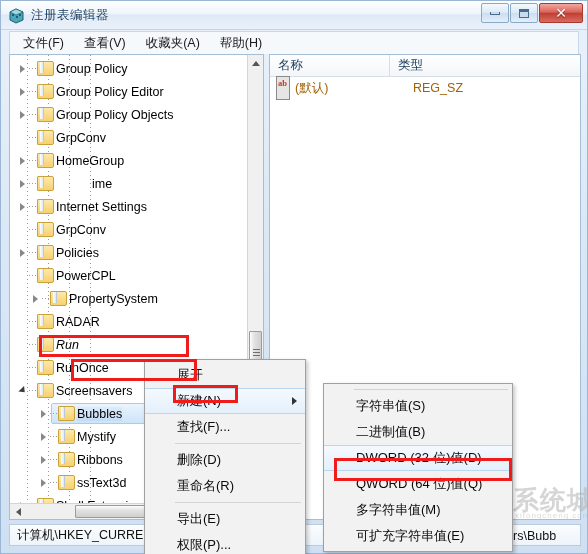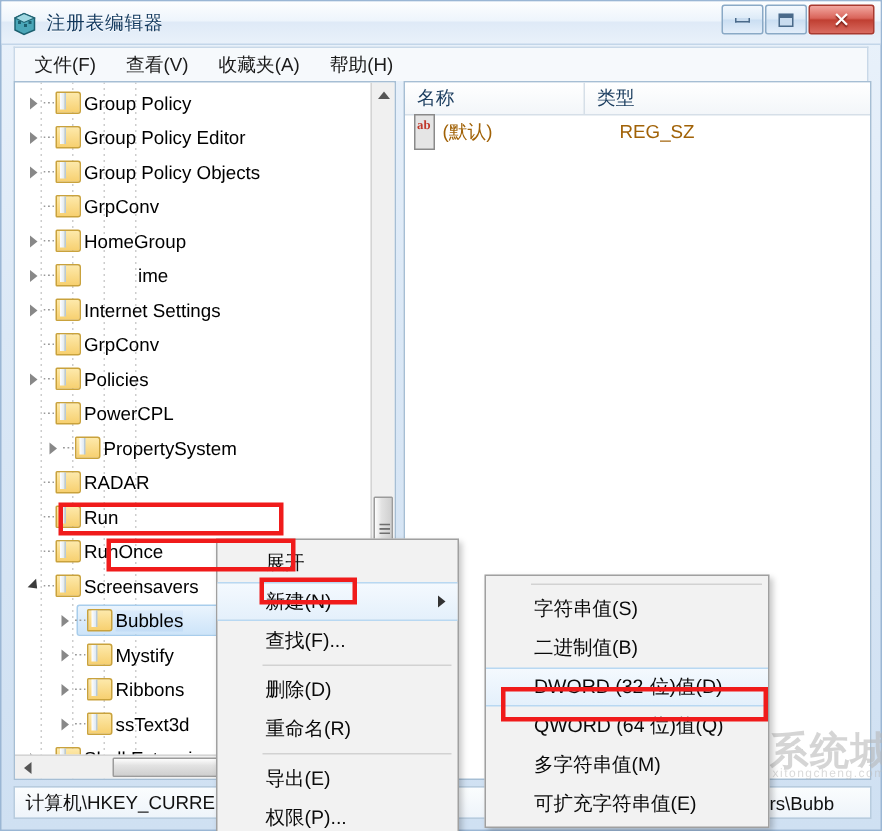--- a/index.html
+++ b/index.html
@@ -357,21 +357,21 @@
           </span>
           <span class="dash" style="left: 19px; top: 11px;"></span>
           <span class="folder" style="left: 27px; top: 4px;"></span>
           <span class="tlabel" style="position: absolute; left: 46px;">PropertySystem</span>
         </div>
         <div class="trow" style="top: 255px; position: absolute; left: 0px; right: 0px;">
           <span class="dash" style="left: 19px; top: 11px;"></span>
           <span class="folder" style="left: 27px; top: 4px;"></span>
           <span class="tlabel" style="position: absolute; left: 46px;">RADAR</span>
         </div>
-        <div class="trow" style="top: 278px; position: absolute; left: 0px; right: 16px;">
+        <div class="trow" style="top: 278px; position: absolute; left: 0px; right: 16px; font-style: italic;">
           <span class="dash" style="left: 19px; top: 11px;"></span>
           <span class="folder" style="left: 27px; top: 4px;"></span>
           <span class="tlabel" style="position: absolute; left: 46px;">Run</span>
         </div>
         <div class="trow" style="top: 301px; position: absolute; left: 0px; right: 0px;">
           <span class="dash" style="left: 19px; top: 11px;"></span>
           <span class="folder" style="left: 27px; top: 4px;"></span>
           <span class="tlabel" style="position: absolute; left: 46px;">RunOnce</span>
         </div>
         <div class="trow" style="top: 324px; position: absolute; left: 0px; right: 0px;">

